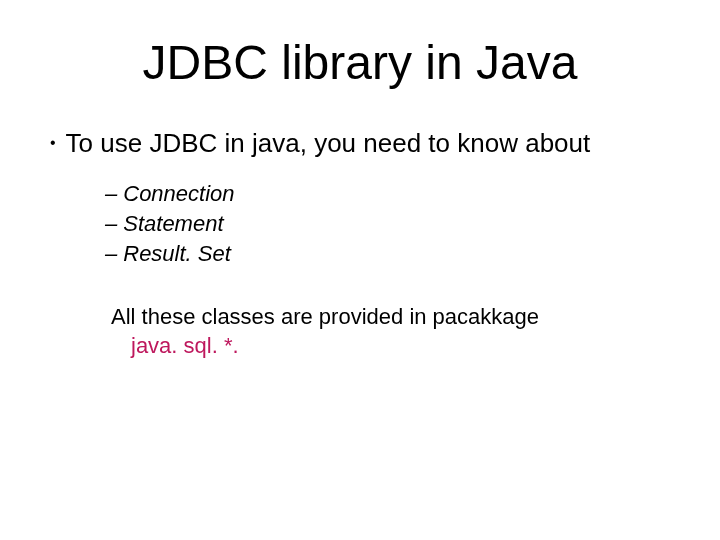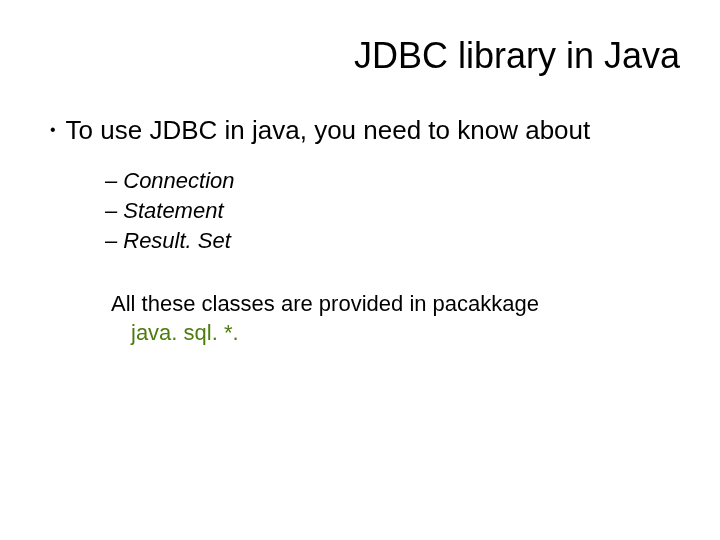--- a/index.html
+++ b/index.html
@@ -10,22 +10,22 @@
     body {
       width: 720px;
       height: 540px;
       background: #ffffff;
       font-family: Arial, Helvetica, sans-serif;
       color: #000000;
       padding: 30px 40px;
       overflow: hidden;
     }
     .title {
-      font-size: 36px;
-      text-align: right;
+      font-size: 48px;
+      text-align: center;
       font-weight: normal;
       margin-bottom: 35px;
       margin-top: 5px;
     }
     .main-bullet {
       font-size: 26px;
       margin-left: 10px;
       line-height: 1.25;
       margin-bottom: 20px;
     }
@@ -50,21 +50,21 @@
     }
     .footer-text {
       font-size: 22px;
       margin-left: 71px;
       line-height: 1.3;
     }
     .footer-indent {
       margin-left: 20px;
     }
     .pkg {
-      color: #4d7c0f;
+      color: #be185d;
     }
   </style>
 </head>
 <body>
 
 <h1 class="title">JDBC library in Java</h1>
 
 <div class="main-bullet">
   <span class="dot">•</span><span class="text">To use JDBC in java, you need to know about</span>
 </div>

